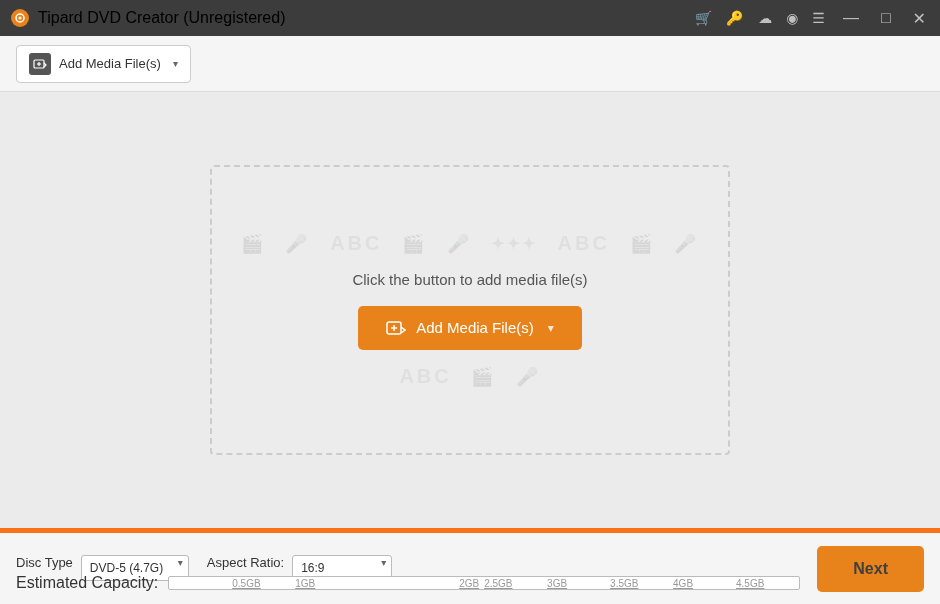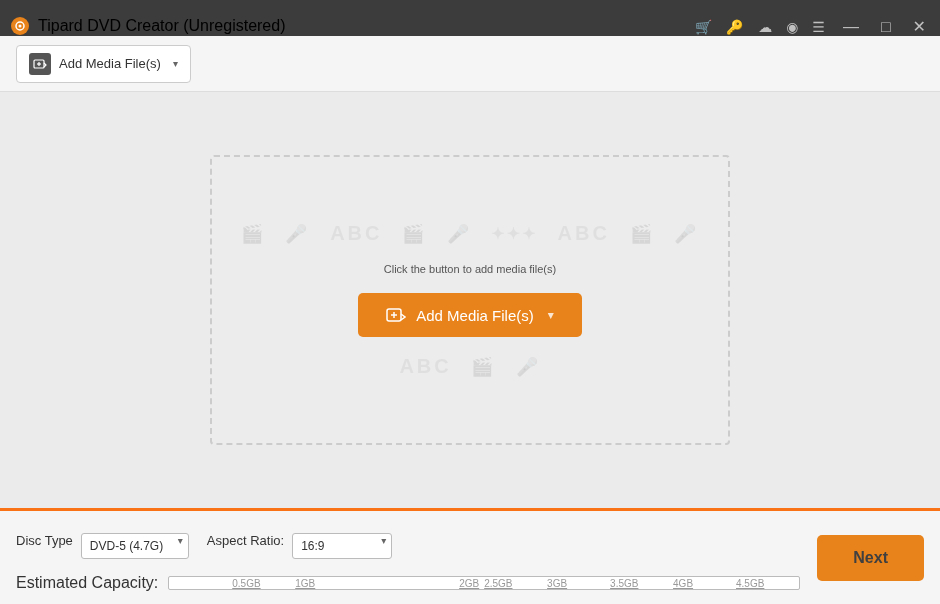--- a/index.html
+++ b/index.html
@@ -11,21 +11,21 @@
       overflow: hidden;
       display: flex;
       flex-direction: column;
     }
 
     
     #title-bar {
       background: #3c3c3c;
       height: 36px;
       display: flex;
-      align-items: flex-end;
+      align-items: center;
       justify-content: space-between;
       padding: 0 10px;
       flex-shrink: 0;
     }
     #title-left {
       display: flex;
       align-items: center;
       gap: 8px;
     }
     #app-icon {
@@ -138,21 +138,21 @@
       font-weight: bold;
       letter-spacing: 2px;
     }
     .wm-icon {
       font-size: 18px;
       color: #888;
     }
 
     #drop-zone-text {
       color: #555;
-      font-size: 11px;
+      font-size: 15px;
       position: relative;
       z-index: 1;
     }
 
     .add-media-btn-orange {
       background: #e8821a;
       border: none;
       border-radius: 5px;
       padding: 12px 28px;
       display: flex;
@@ -166,22 +166,22 @@
     }
     .add-media-btn-orange .dropdown-arrow {
       color: rgba(255,255,255,0.8);
       font-size: 12px;
       margin-left: 4px;
     }
 
     
     #status-bar {
       background: #f5f5f5;
-      height: 96px;
-      border-top: 3px solid #f97316;
+      height: 76px;
+      border-top: 5px solid #f97316;
       display: flex;
       align-items: center;
       padding: 0 16px;
       gap: 20px;
       flex-shrink: 0;
       position: relative;
     }
 
     .status-group {
       display: flex;

